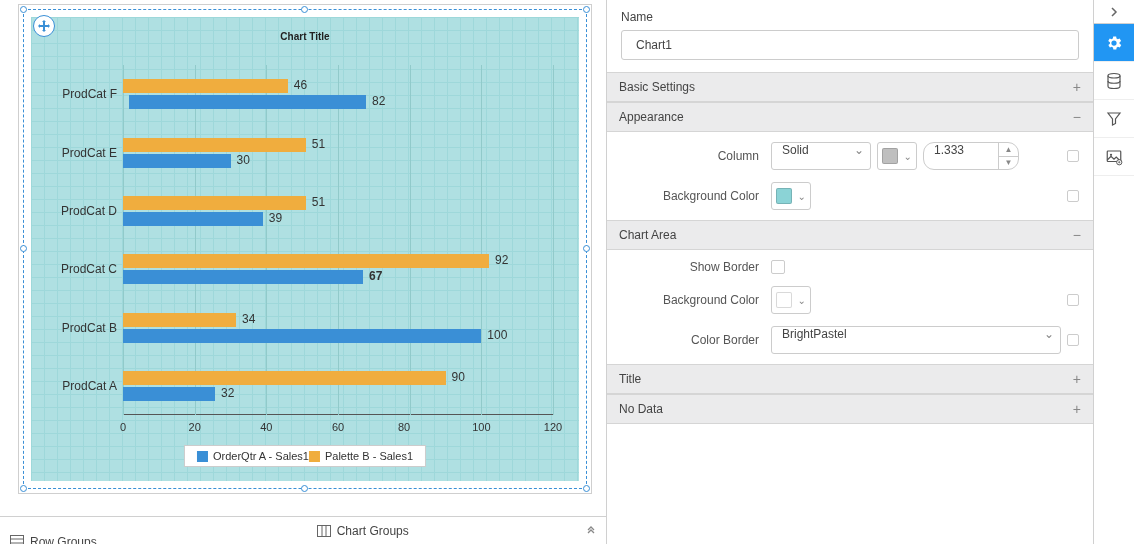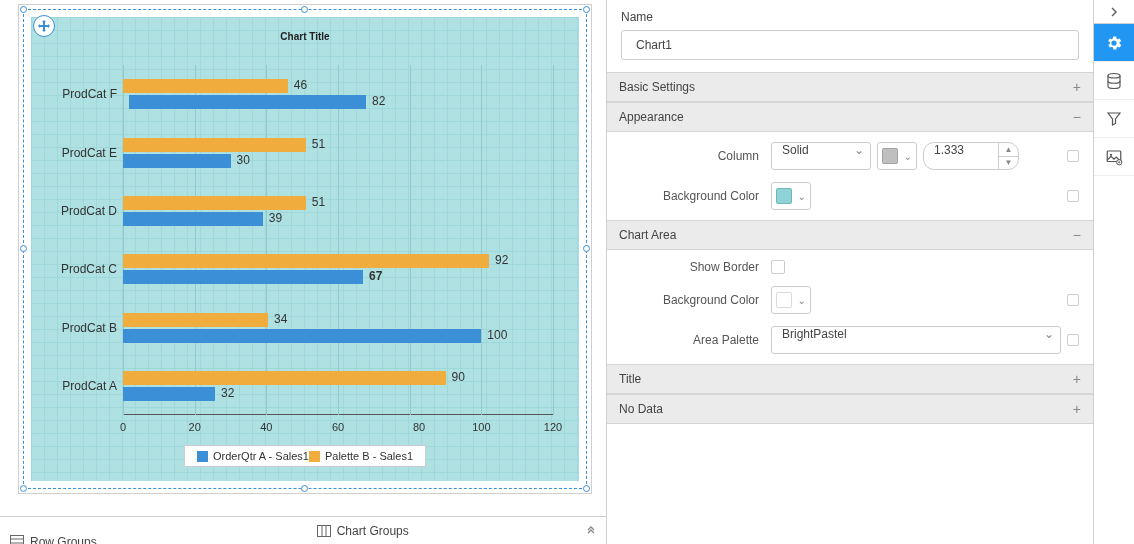--- a/index.html
+++ b/index.html
@@ -92,21 +92,21 @@
           <div class="axis-line"></div>
         <div class="plot-line" style="left: 0px;"></div>
             <div class="xtick" style="left: 0px;">0</div>
             <div class="plot-line" style="left: 71.6667px;"></div>
             <div class="xtick" style="left: 71.6667px;">20</div>
             <div class="plot-line" style="left: 143.333px;"></div>
             <div class="xtick" style="left: 143.333px;">40</div>
             <div class="plot-line" style="left: 215px;"></div>
             <div class="xtick" style="left: 215px;">60</div>
             <div class="plot-line" style="left: 286.667px;"></div>
-            <div class="xtick" style="left: 296px; margin-top: 29px;">80</div>
+            <div class="xtick" style="left: 281px; margin-top: 29px;">80</div>
             <div class="plot-line" style="left: 358.333px;"></div>
             <div class="xtick" style="left: 358.333px;">100</div>
             <div class="plot-line" style="left: 430px;"></div>
             <div class="xtick" style="left: 430px;">120</div>
             <div class="cat-label" style="top: 22.1667px;">ProdCat F</div>
             <div class="bar orange" style="top: 14.1667px; left: 0px; width: 164.833px;">
               <span class="bar-val">46</span>
             </div>
             <div class="bar blue" style="top: 30.1667px; left: 0px; width: 237px; margin-left: 6px;">
               <span class="bar-val">82</span>
@@ -126,21 +126,21 @@
               <span class="bar-val">39</span>
             </div>
             <div class="cat-label" style="top: 197.167px;">ProdCat C</div>
             <div class="bar orange" style="top: 189.167px; left: 0px; width: 366px;">
               <span class="bar-val">92</span>
             </div>
             <div class="bar blue" style="top: 205.167px; left: 0px; width: 240.083px; font-weight: bold;">
               <span class="bar-val">67</span>
             </div>
             <div class="cat-label" style="top: 255.5px;">ProdCat B</div>
-            <div class="bar orange" style="top: 247.5px; left: 0px; width: 145px;">
+            <div class="bar orange" style="top: 247.5px; left: 0px; width: 113px;">
               <span class="bar-val">34</span>
             </div>
             <div class="bar blue" style="top: 263.5px; left: 0px; width: 358.333px;">
               <span class="bar-val">100</span>
             </div>
             <div class="cat-label" style="top: 313.833px;">ProdCat A</div>
             <div class="bar orange" style="top: 305.833px; left: 0px; width: 322.5px;">
               <span class="bar-val">90</span>
             </div>
             <div class="bar blue" style="top: 321.833px; left: 0px; width: 92px;">
@@ -261,21 +261,21 @@
       <div class="prop-label">Background Color</div>
       <div class="prop-controls">
         <div class="color-pick">
           <div class="color-swatch" style="background:#ffffff"></div>
           <span class="chev">⌄</span>
         </div>
         <div class="checkbox-square"></div>
       </div>
     </div>
     <div class="prop-row">
-      <div class="prop-label">Area Palette</div>
+      <div class="prop-label">Color Border</div>
       <div class="prop-controls">
         <div class="select-box" style="flex:1">
           <span>BrightPastel</span>
           <span class="chev">⌄</span>
         </div>
         <div class="checkbox-square"></div>
       </div>
     </div>
   </div>
 

